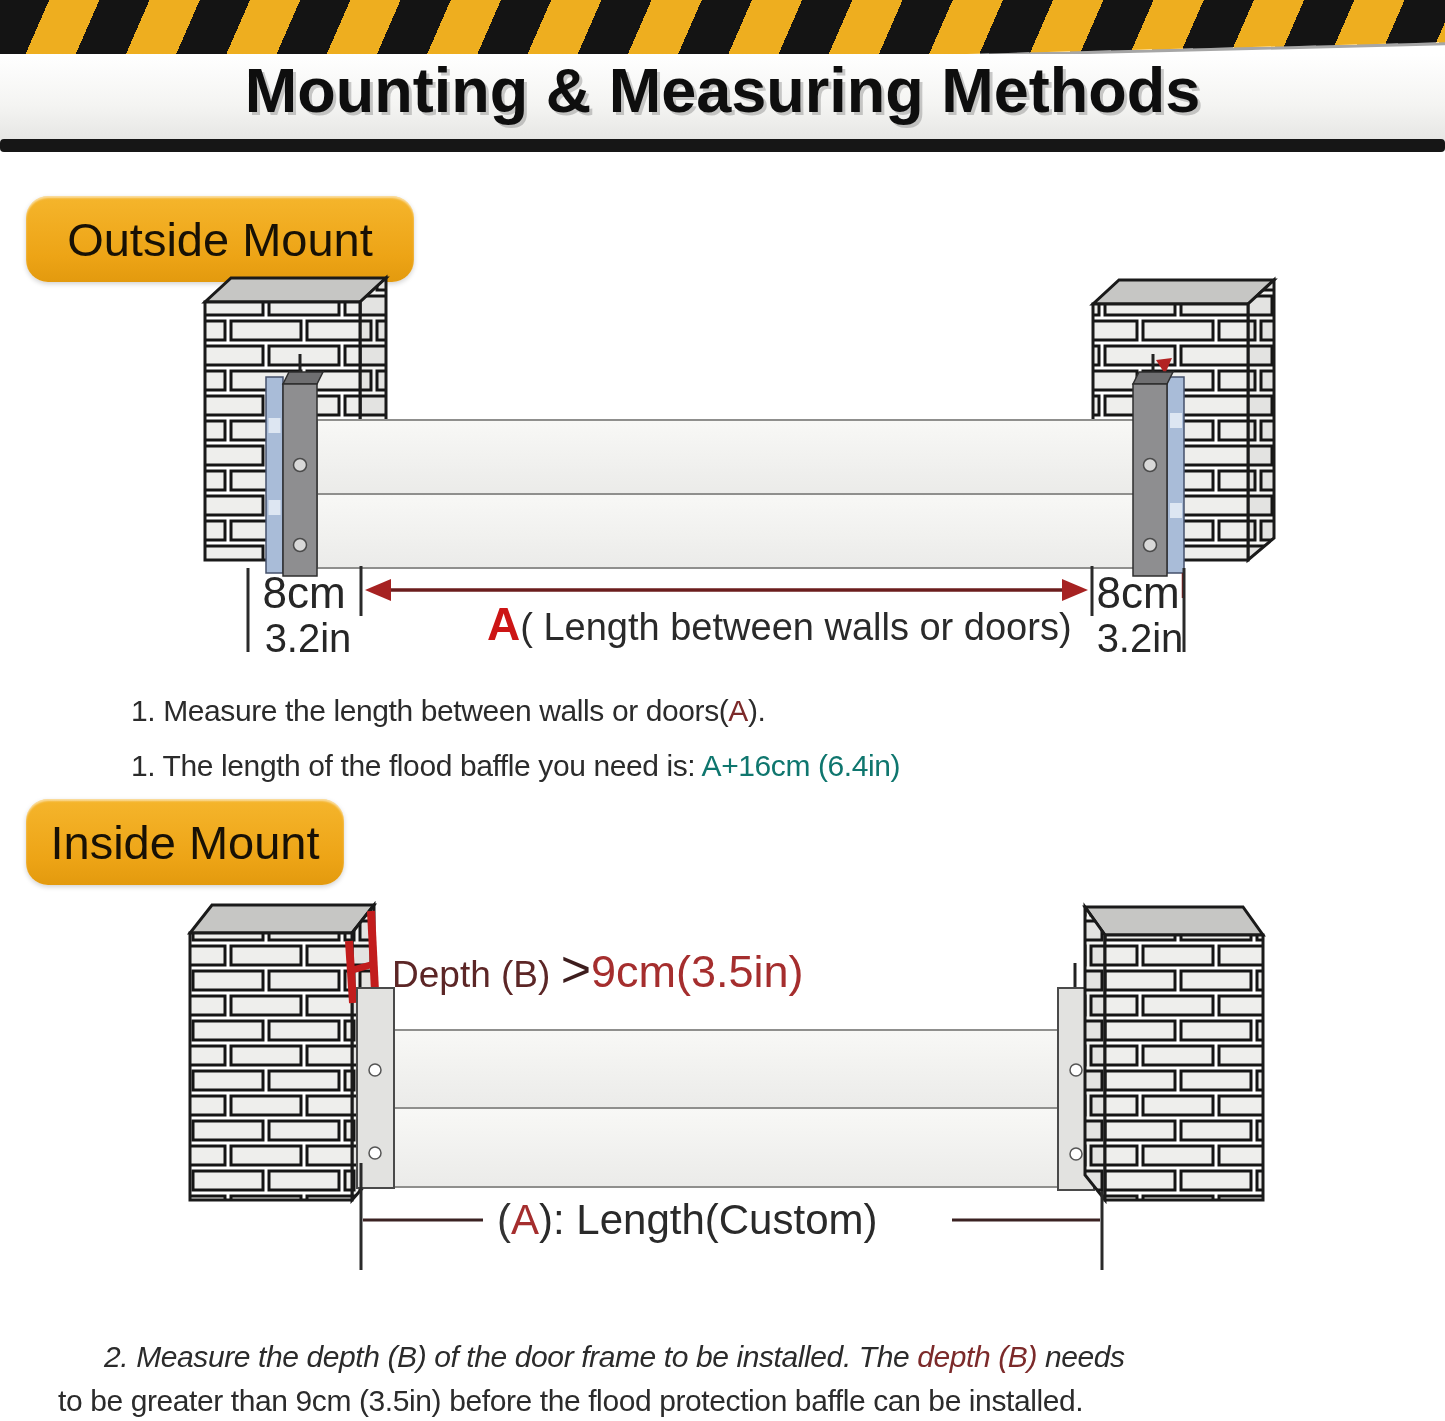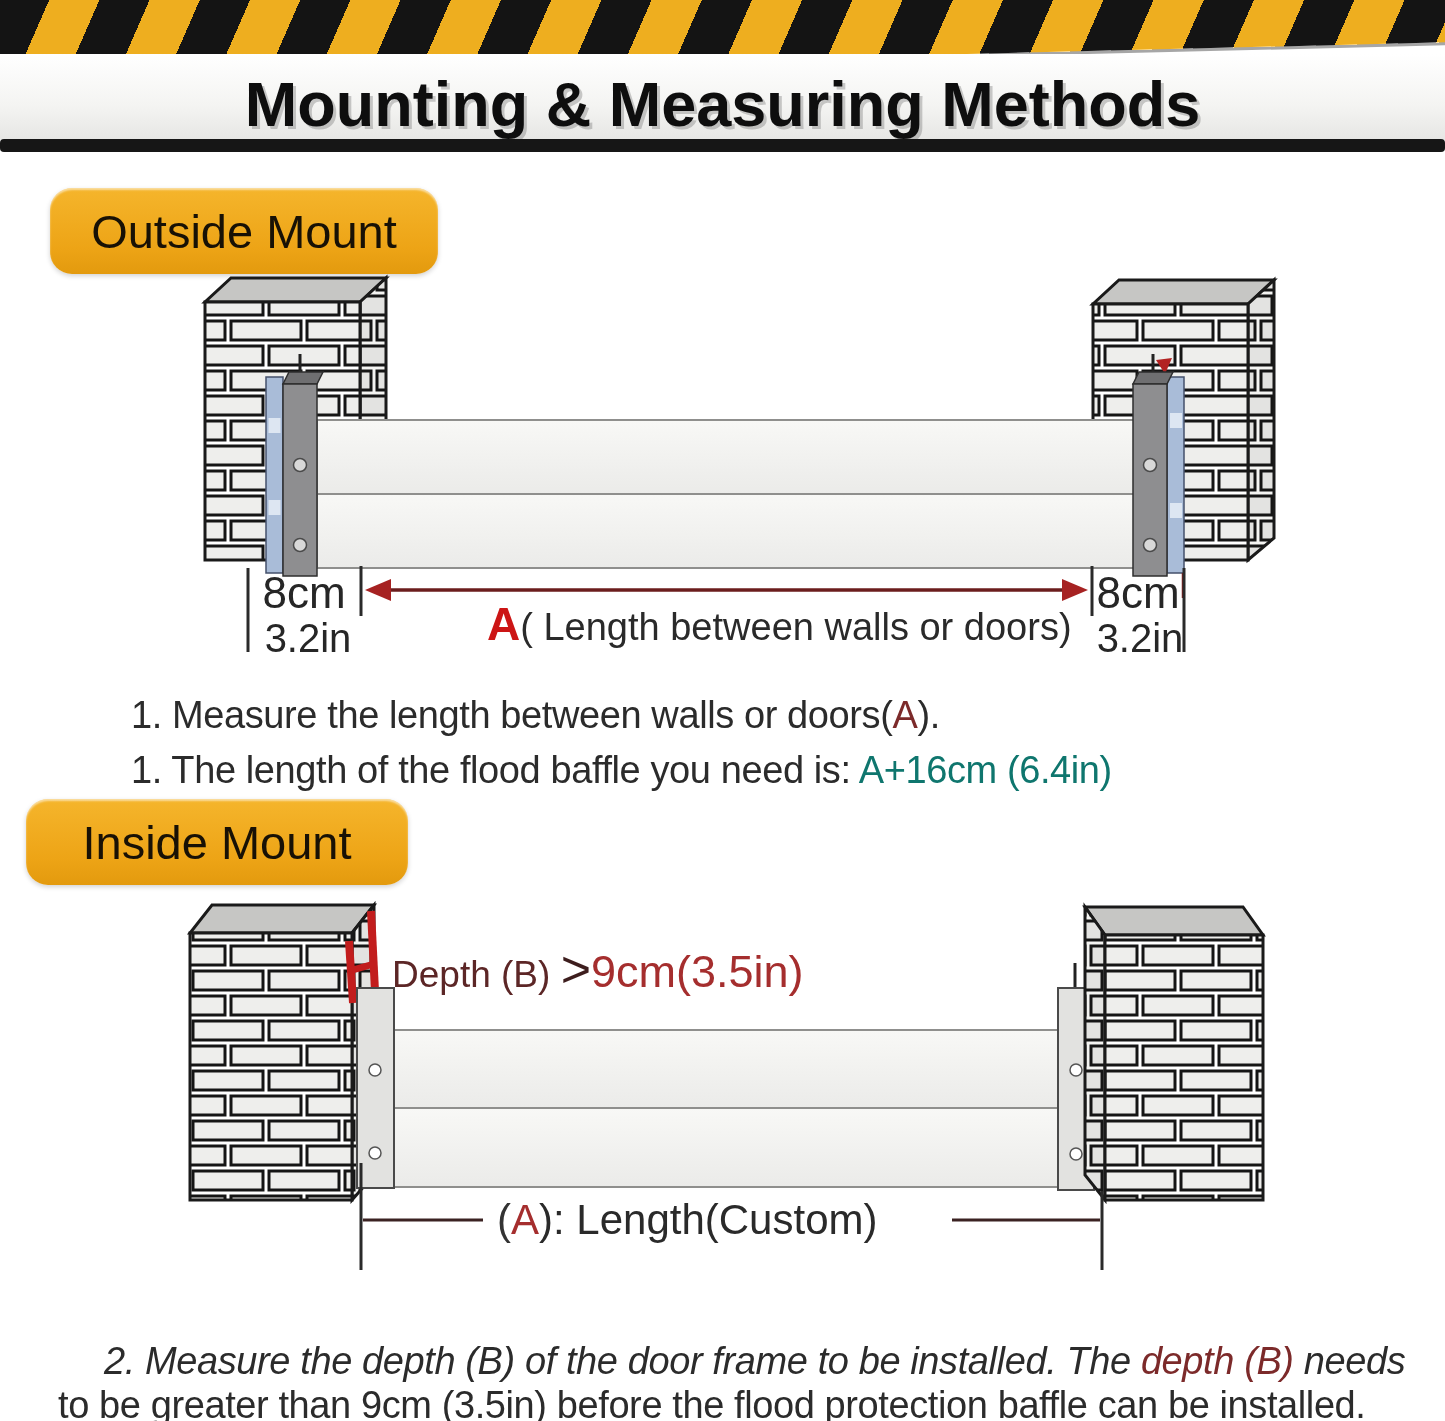--- a/index.html
+++ b/index.html
@@ -7,42 +7,42 @@
           font-family:"Liberation Sans",sans-serif;color:#2b2b2b;}
 
   
   .header{position:absolute;left:0;top:0;width:1445px;height:154px;overflow:hidden;background:#fff;}
   .tape{position:absolute;left:-40px;right:-40px;top:-42px;height:102px;
         transform:rotate(-1.4deg);
         background:repeating-linear-gradient(115deg,#eeae1f 0 46px,#141414 46px 92px);
         box-shadow:0 3px 0 rgba(0,0,0,.35);}
   .title-band{position:absolute;left:0;right:0;top:54px;height:86px;
         background:linear-gradient(180deg,#ffffff 0%,#f4f4f2 60%,#e6e6e4 100%);
-        display:flex;align-items:flex-end;justify-content:center;}
+        display:flex;align-items:flex-start;justify-content:center;}
   .title-band h1{margin:0;font-size:63px;font-weight:bold;letter-spacing:0px;color:#0e0e0e;
         text-shadow:3px 3px 0 rgba(110,110,110,.35);}
   .black-bar{position:absolute;left:0;right:0;top:139px;height:13px;background:#161616;border-radius:4px;}
 
   
   .badge{position:absolute;left:26px;height:86px;border-radius:22px;
          background:linear-gradient(180deg,#f5b52c 0%,#eda416 70%,#e39a0e 100%);
          box-shadow:inset 0 2px 2px rgba(255,255,255,.55),0 2px 5px rgba(0,0,0,.18);
          display:flex;align-items:center;justify-content:center;
          font-size:47px;color:#181105;}
-  .badge-outside{top:188px;width:388px;margin-left:24px;}
-  .badge-inside{top:799px;width:382px;}
+  .badge-outside{top:196px;width:388px;}
+  .badge-inside{top:799px;width:318px;}
 
   
   .diag{position:absolute;left:0;}
   #diag-outside{top:268px;}
   #diag-inside{top:893px;}
   svg text{font-family:"Liberation Sans",sans-serif;}
 
   
-  .step{position:absolute;font-size:38px;letter-spacing:-0.4px;color:#2b2b2b;white-space:nowrap;}
+  .step{position:absolute;font-size:30px;letter-spacing:-0.4px;color:#2b2b2b;white-space:nowrap;}
   .st-o1{left:131px;top:694px;}
   .st-o2{left:131px;top:749px;}
   .st-i1{left:96px;top:1286px;}
   .st-i2{left:104px;top:1340px;font-style:italic;}
   .st-i3{left:58px;top:1384px;}
   .red{color:#0f766e;}
   .dark-red{color:#7c2a2a;}
 </style>
 </head>
 <body>

